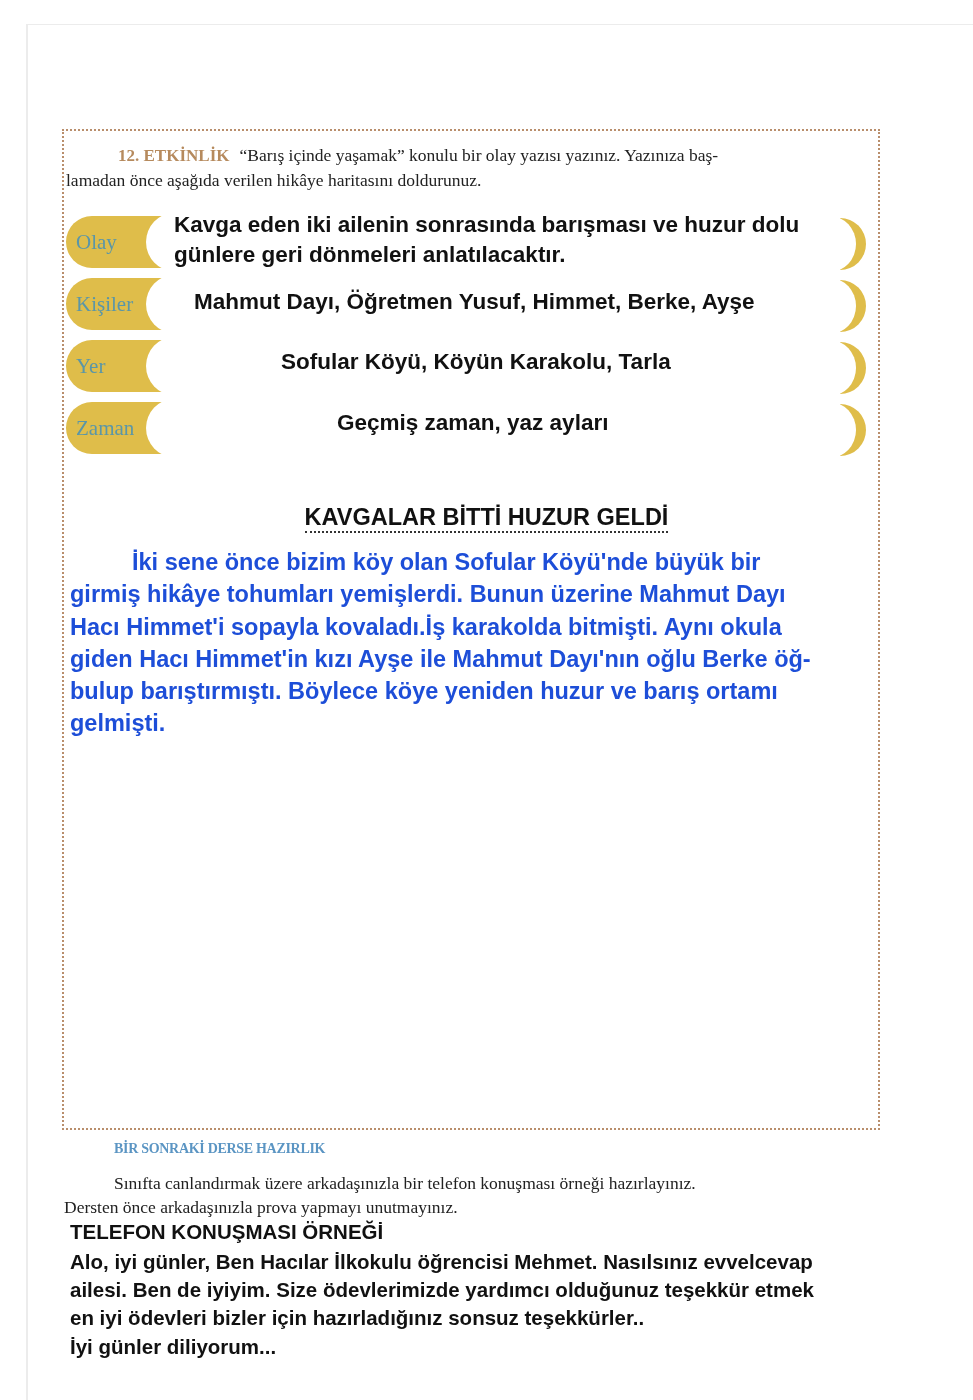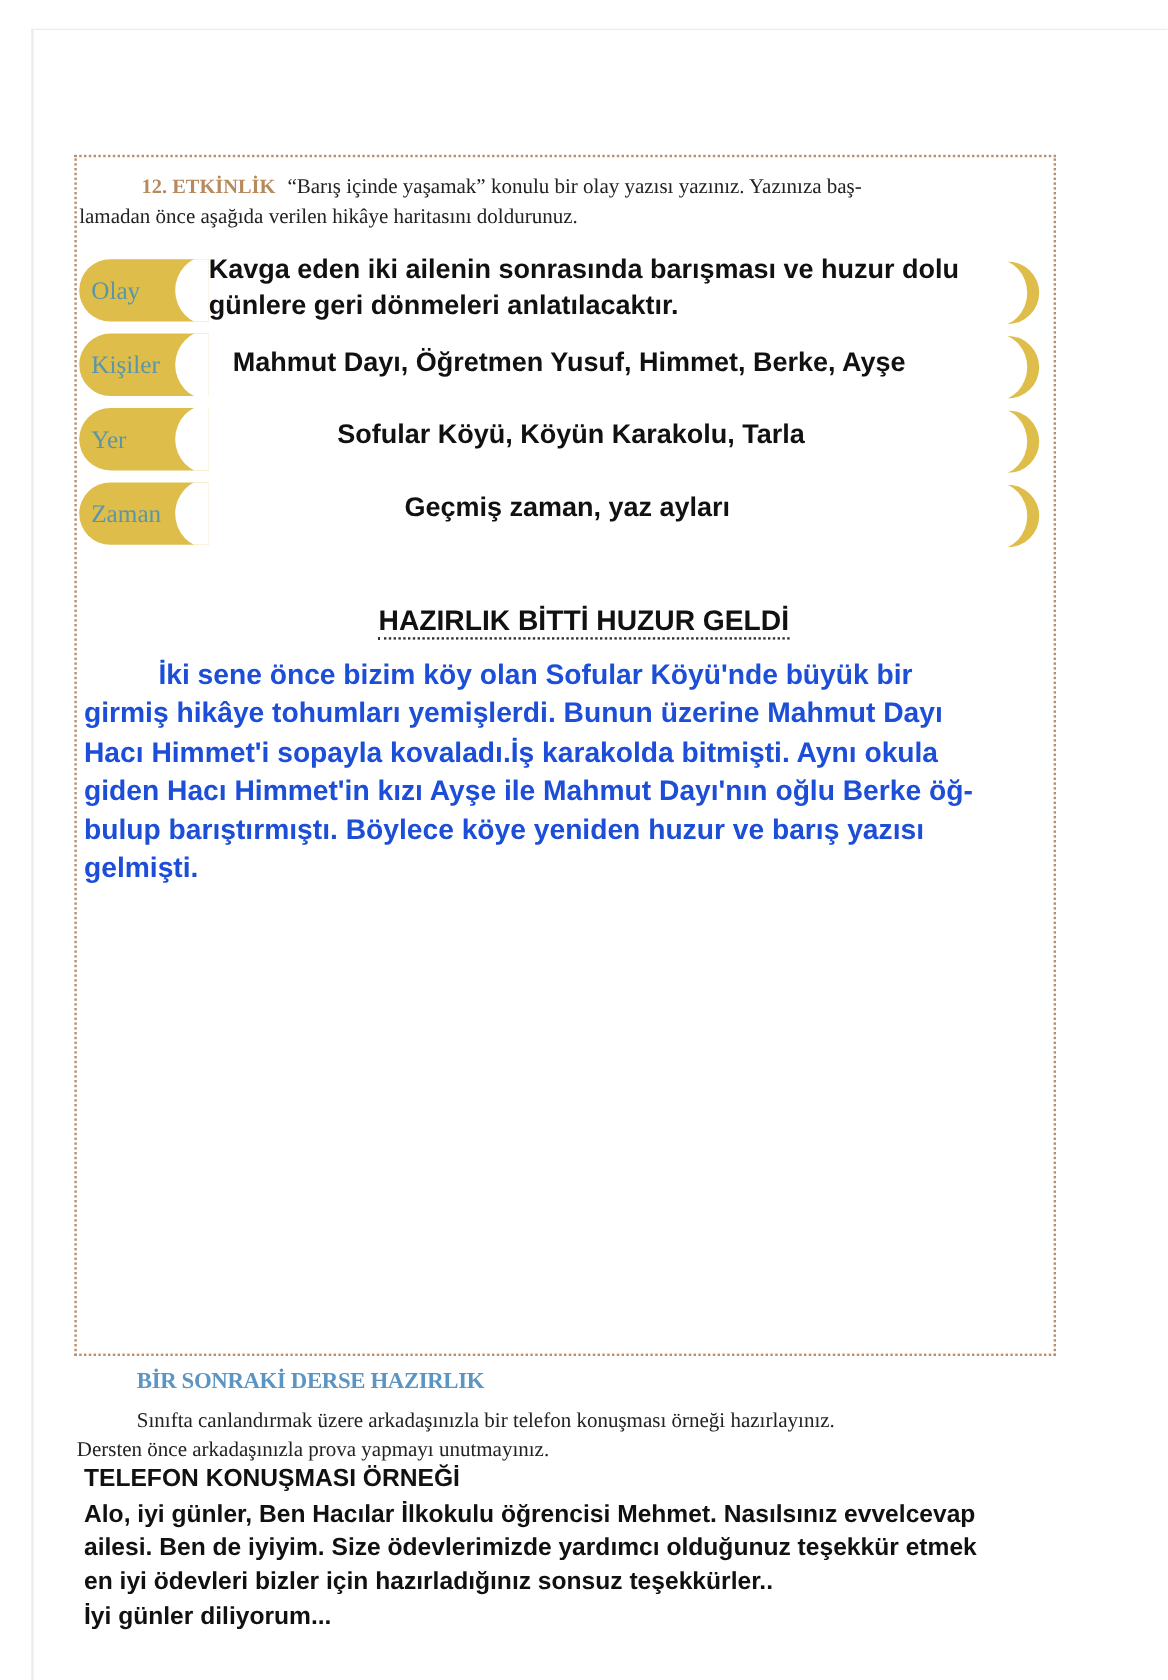--- a/index.html
+++ b/index.html
@@ -54,21 +54,21 @@
     font-family:"Liberation Sans", sans-serif; font-weight:bold; font-size:23.5px; color:#111;
   }
   .story-title span { border-bottom:2px dotted #333; padding-bottom:1px; }
   .story-body {
     position:absolute; left:70px; top:546px; width:810px;
     font-family:"Liberation Sans", sans-serif; font-weight:bold; font-size:23.5px; line-height:32.3px; color:#1d4ed8;
   }
 
   .prep-heading {
     position:absolute; left:114px; top:1141px;
-    font-family:"Liberation Serif", serif; font-weight:bold; font-size:19px; color:#5b95c3; letter-spacing:-0.3px;
+    font-family:"Liberation Serif", serif; font-weight:bold; font-size:14px; color:#5b95c3; letter-spacing:-0.3px;
   }
   .prep-text {
     position:absolute; left:64px; top:1171px; width:820px;
     font-family:"Liberation Serif", serif; font-size:17.5px; line-height:24px; color:#222;
   }
   .prep-text .indent { display:inline-block; width:50px; }
 
   .phone-title {
     position:absolute; left:70px; top:1220px;
     font-family:"Liberation Sans", sans-serif; font-weight:bold; font-size:20.5px; color:#111;text-align:right;
@@ -116,27 +116,27 @@
   <div class="crescent"></div>
 </div>
 
 <div class="map-row" style="top:402px;">
   <div class="tab"></div>
   <span class="tab-label">Zaman</span>
   <div class="row-value" style="left:271px; top:6px;">Geçmiş zaman, yaz ayları</div>
   <div class="crescent"></div>
 </div>
 
-<div class="story-title"><span>HAZIRLIK BİTTİ HUZUR GELDİ</span></div>
+<div class="story-title"><span>KAVGALAR BİTTİ HUZUR GELDİ</span></div>
 <div class="story-body">
   <div style="padding-left:62px;">İki sene önce bizim köy olan Sofular Köyü'nde büyük bir</div>
   <div>girmiş hikâye tohumları yemişlerdi. Bunun üzerine Mahmut Dayı</div>
   <div>Hacı Himmet'i sopayla kovaladı.İş karakolda bitmişti. Aynı okula</div>
   <div>giden Hacı Himmet'in kızı Ayşe ile Mahmut Dayı'nın oğlu Berke öğ-</div>
-  <div>bulup barıştırmıştı. Böylece köye yeniden huzur ve barış yazısı</div>
+  <div>bulup barıştırmıştı. Böylece köye yeniden huzur ve barış ortamı</div>
   <div>gelmişti.</div>
 </div>
 
 <div class="prep-heading">BİR SONRAKİ DERSE HAZIRLIK</div>
 <div class="prep-text">
   <div><span class="indent"></span><span>Sınıfta canlandırmak üzere arkadaşınızla bir telefon konuşması örneği hazırlayınız.</span></div>
   <div>Dersten önce arkadaşınızla prova yapmayı unutmayınız.</div>
 </div>
 
 <div class="phone-title">TELEFON KONUŞMASI ÖRNEĞİ</div>

